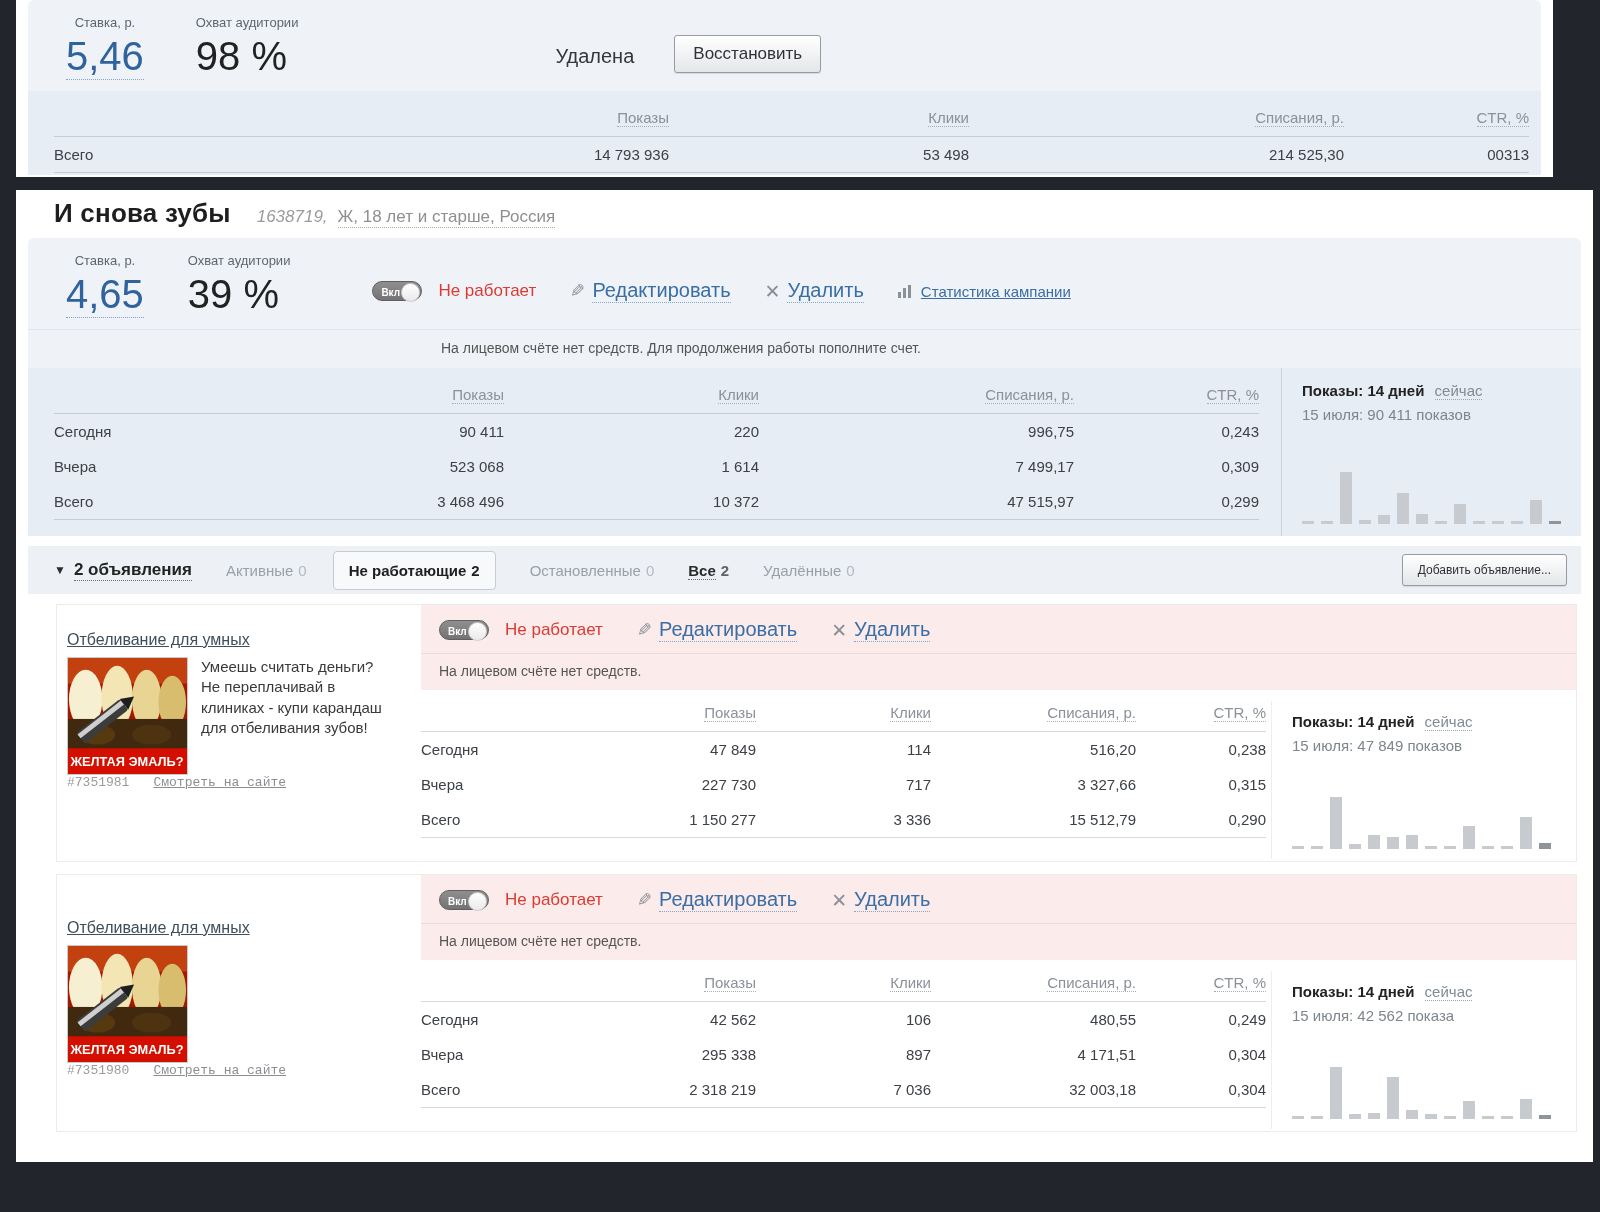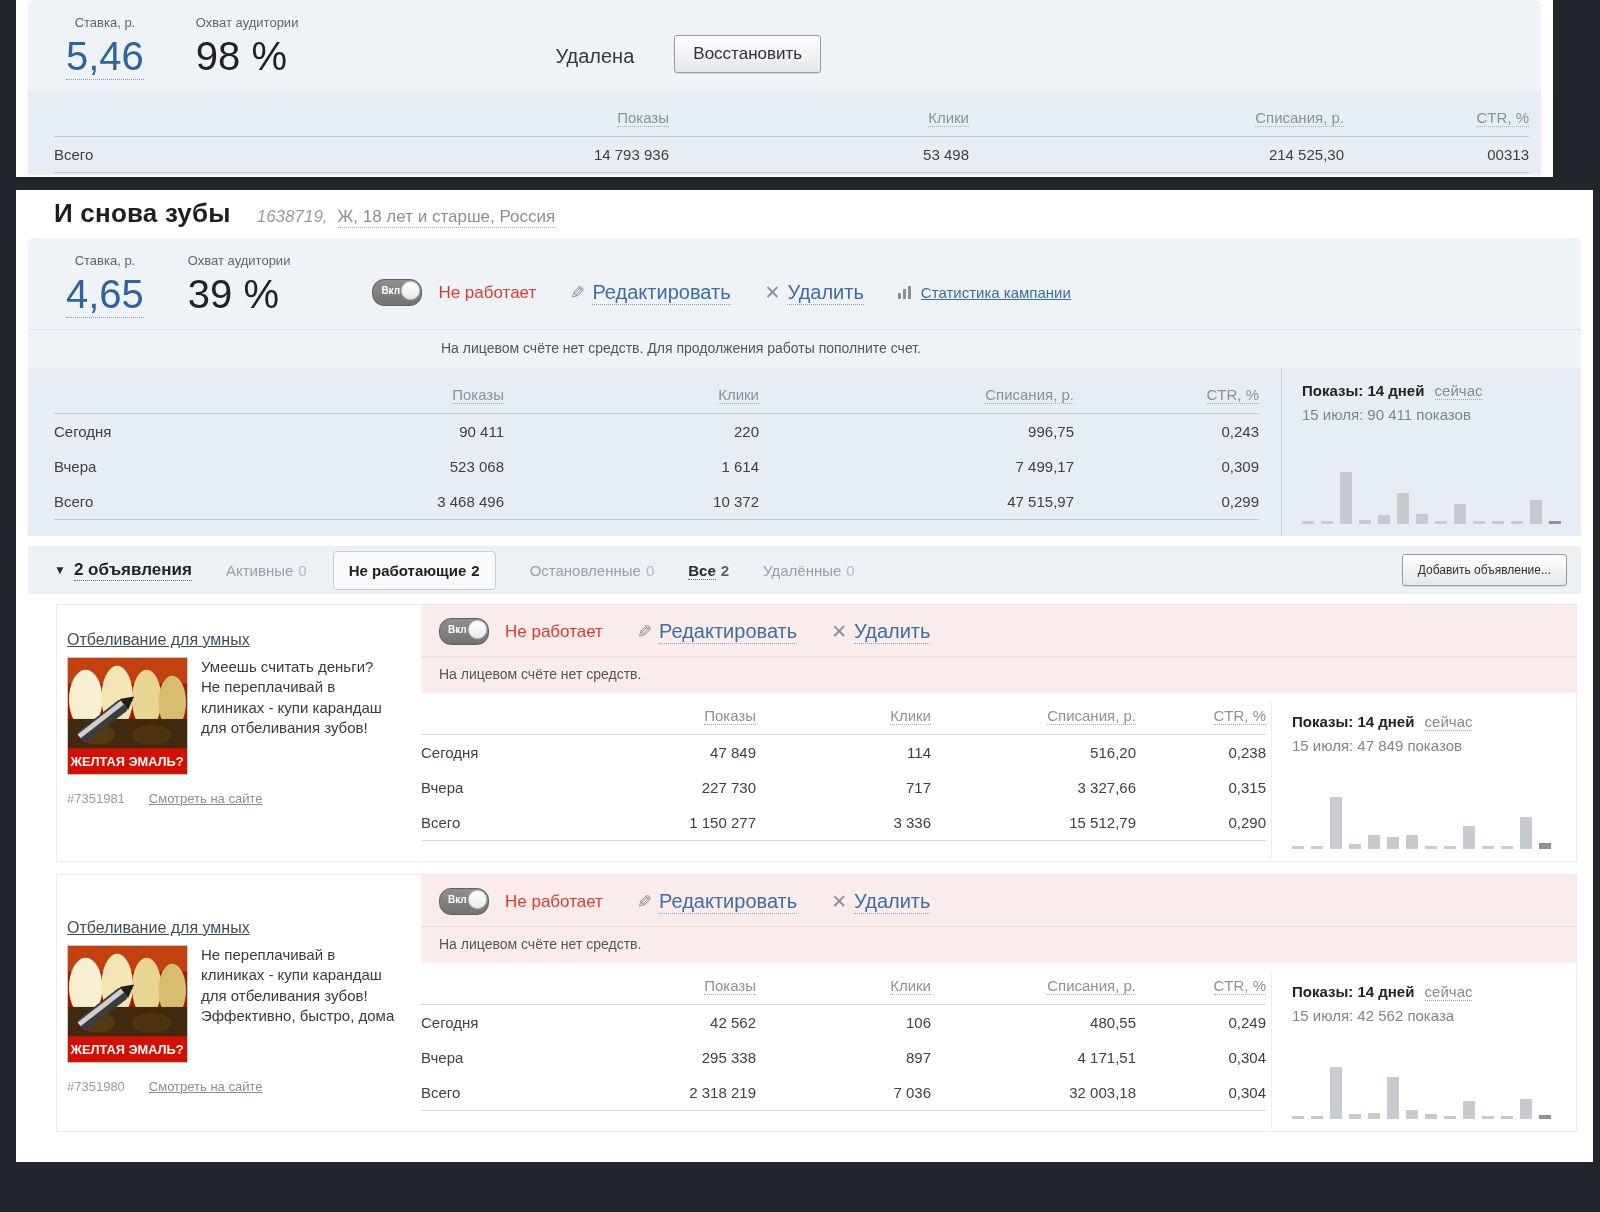--- a/index.html
+++ b/index.html
@@ -27,21 +27,21 @@
   .bid-underline { border-bottom:1px dotted #7ea4cc; padding-bottom:1px; cursor:pointer; }
 
   .deleted-status { font-size:20px; color:#34383d; margin:30px 0 0 205px; }
   .btn { display:inline-block; background:linear-gradient(#ffffff,#e4e6e9); border:1px solid #979ca2;
          border-radius:3px; color:#2e3237; box-shadow:0 1px 1px rgba(0,0,0,.10); cursor:pointer; }
   .btn-restore { font-size:17px; padding:8px 18px; margin:20px 0 0 40px; }
 
   
   .controls { display:flex; align-items:center; }
   .panel-controls { margin:26px 0 0 30px; }
-  .toggle { position:relative; width:50px; height:27px; border-radius:12px;
+  .toggle { position:relative; width:50px; height:20px; border-radius:12px;
             background:linear-gradient(#8f8f8f,#737373); border:1px solid #5f5f5f; flex:0 0 auto; cursor:pointer; }
   .toggle-label { position:absolute; left:8px; top:5px; font-size:10px; font-weight:bold; color:#fff; }
   .toggle-knob { position:absolute; right:1px; top:1px; width:19px; height:19px; border-radius:50%;
                  background:linear-gradient(#ffffff,#e9e9e9); border:1px solid #cfcfcf; }
   .status-red { font-size:17px; color:#dd3a33; margin-left:16px; white-space:nowrap; }
   .ctrl-link { font-size:20px; color:#3a6ea5; border-bottom:1px dotted #84a6c8; cursor:pointer; white-space:nowrap; }
   .ctrl-group { display:flex; align-items:center; margin-left:34px; }
   .icon-pencil { font-size:18px; color:#8b9096; margin-right:7px; transform:scaleX(-1); display:inline-block; }
   .icon-x { font-size:19px; color:#8b9096; margin-right:7px; font-weight:normal; }
   .icon-bars { display:inline-flex; align-items:flex-end; margin-right:8px; }
@@ -95,21 +95,21 @@
   .btn-add { font-size:12px; padding:8px 15px; }
 
   
   .ads-area { padding:6px 0 0 0; background:#fff; }
   .ad-item { position:relative; margin:4px 16px 12px 40px; border:1px solid #ececec; min-height:258px; display:flex; }
   .ad-left { width:364px; flex:0 0 auto; padding:26px 0 0 10px; }
   .ad-title { font-size:16px; color:#3f4e5a; text-decoration:underline; cursor:pointer; display:inline-block; margin-bottom:8px; }
   .ad-body { display:flex; }
   .ad-img { width:121px; height:118px; flex:0 0 auto; border:1px solid #c9c9c9; }
   .ad-desc { font-size:15px; color:#3a3a3a; line-height:1.35; margin-left:13px; width:195px; }
-  .ad-meta { margin-top:16px; display:flex; align-items:center; }
+  .ad-meta { display:flex; align-items:center;font-family:Liberation Mono, monospace; }
   .ad-id { font-size:13px; color:#9b9b9b; margin-right:24px; }
   .ad-view { font-size:13px; color:#8a8f94; text-decoration:underline; cursor:pointer; }
   .ad-right { flex:1; position:relative; }
   .pink-box { background:#fcebeb; margin:0; }
   .pink-controls { padding:13px 0 11px 18px; }
   .pink-warning { border-top:1px solid #f0d8d8; padding:9px 0 11px 18px; font-size:14px; color:#555; }
   .ad-table-wrap { padding:10px 0 0 0; }
   .ad-right .stat-table thead tr { border-bottom:1px solid #d9d9d9; }
   .ad-right .stat-table tbody tr:last-child { border-bottom:1px solid #d9d9d9; }
   .ad-chart-panel { position:absolute; right:0; top:96px; width:305px; height:158px;
@@ -444,21 +444,20 @@
               <ellipse cx="30" cy="78" rx="18" ry="10" fill="#57390f"></ellipse>
               <ellipse cx="85" cy="78" rx="20" ry="10" fill="#4d3310"></ellipse>
               <g transform="rotate(-38 38 62)">
                 <rect x="6" y="55" width="56" height="14" rx="2" fill="#3c3c3c"></rect>
                 <rect x="6" y="57" width="56" height="5" fill="#cfcfcf"></rect>
                 <polygon points="62,55 75,62 62,69" fill="#1e1e1e"></polygon>
               </g>
               <rect x="0" y="92" width="121" height="26" fill="#d40f00"></rect>
               <text x="60" y="110" text-anchor="middle" font-size="13" font-weight="bold" fill="#ffffff">ЖЕЛТАЯ ЭМАЛЬ?</text>
             </svg>
-            <div class="ad-desc">Не переплачивай в клиниках - купи карандаш для отбеливания зубов! Эффективно, быстро, дома</div>
           </div>
           <div class="ad-meta">
             <span class="ad-id">#7351980</span>
             <span class="ad-view">Смотреть на сайте</span>
           </div>
         </div>
 
         <div class="ad-right">
           <div class="pink-box">
             <div class="controls pink-controls">

